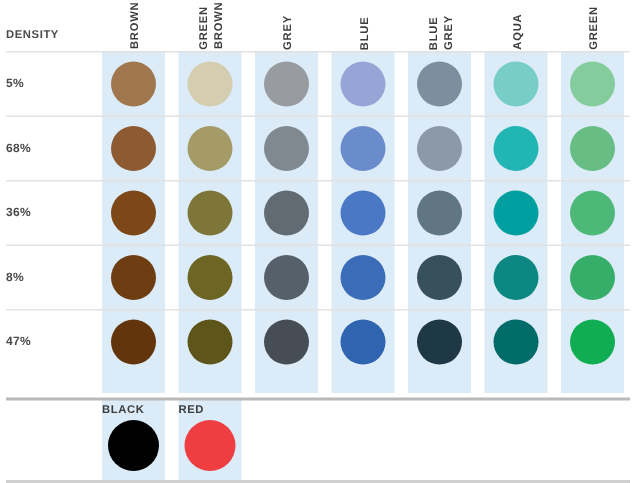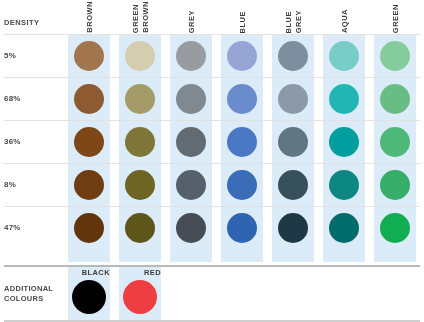--- a/index.html
+++ b/index.html
@@ -103,21 +103,21 @@
   .extra-rule{
     position:absolute;
     left:4px;top:265px;
     width:416px;height:1.5px;
     background:#b9b9b9;
   }
   .extra-head{
     position:absolute;
     top:268px;
     width:42px;
-    text-align:right;
+    text-align:left;
     font-size:7.5px;
     font-weight:bold;
     color:#3d3d3d;
     letter-spacing:.4px;
   }
   .extra-swatch{
     position:absolute;
     top:280px;
     width:34px;height:34px;
     border-radius:50%;
@@ -251,24 +251,20 @@
         <div class="swatch" title="GREY 40% #474d54" style="left: 176px; background: rgb(71, 77, 84);"></div>
         <div class="swatch" title="BLUE 40% #2f64b0" style="left: 227px; background: rgb(47, 100, 176);"></div>
         <div class="swatch" title="BLUE GREY 40% #1e3845" style="left: 278px; background: rgb(30, 56, 69);"></div>
         <div class="swatch" title="AQUA 40% #006b68" style="left: 329px; background: rgb(0, 107, 104);"></div>
         <div class="swatch" title="GREEN 40% #10ad52" style="left: 380px; background: rgb(16, 173, 82);"></div>
       </div>
     </div>
 
   <div class="extra-rule"></div>
 
-  <div class="extra-label">
-    <div>ADDITIONAL</div>
-    <div>COLOURS</div>
-  </div>
 
   <div id="extras">
       <div class="extra-head" style="left: 68px;">BLACK</div>
       <div class="extra-swatch" title="BLACK #000000" style="left: 72px; background: rgb(0, 0, 0);"></div>
       <div class="extra-head" style="left: 119px;">RED</div>
       <div class="extra-swatch" title="RED #ef3e42" style="left: 123px; background: rgb(239, 62, 66);"></div>
     </div>
 
   <div class="bottom-rule"></div>
 </div>

